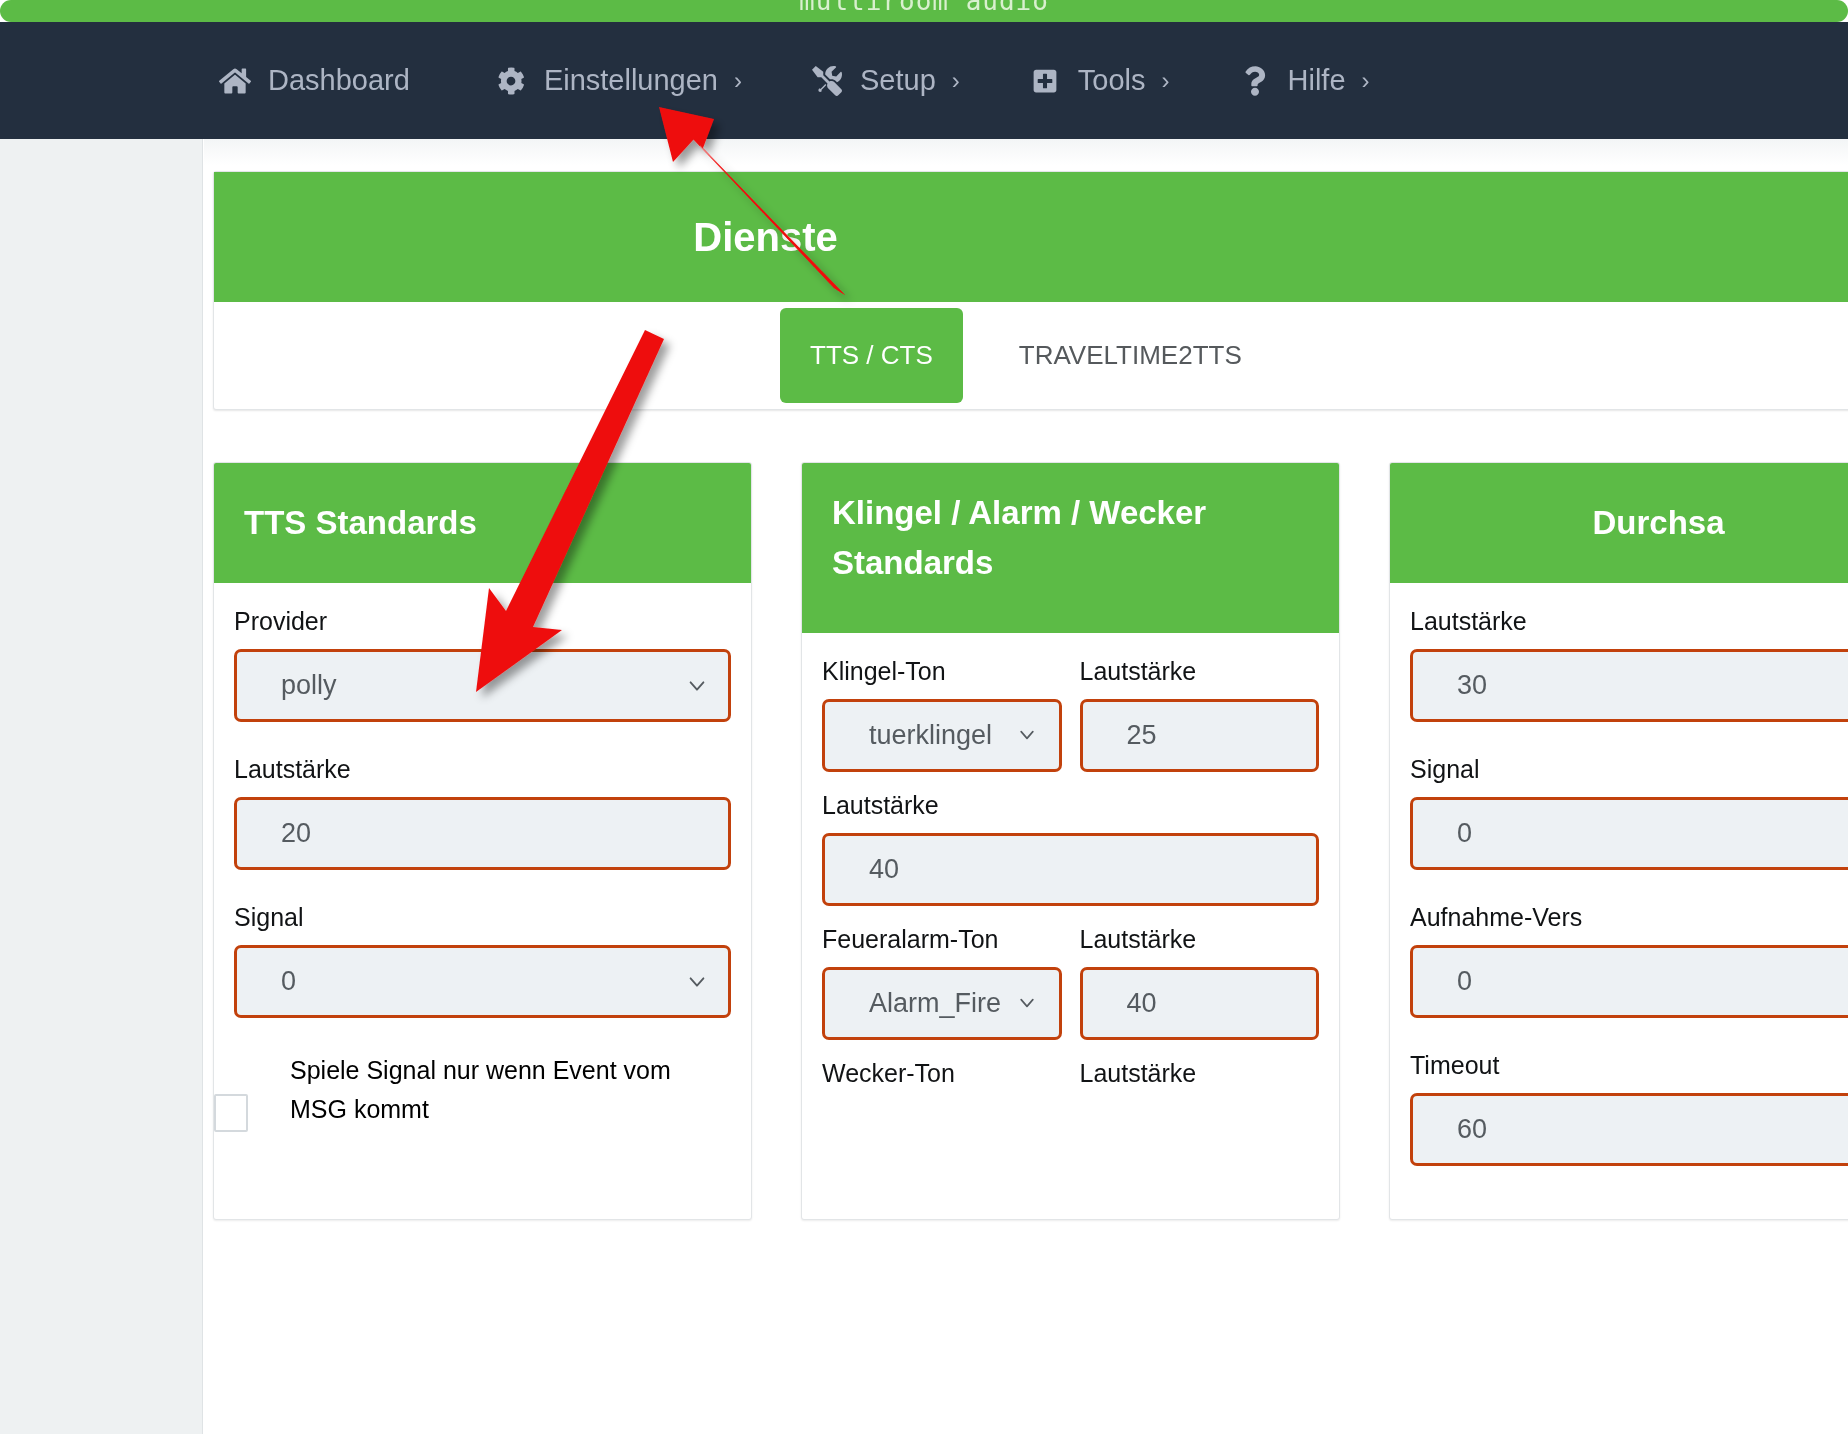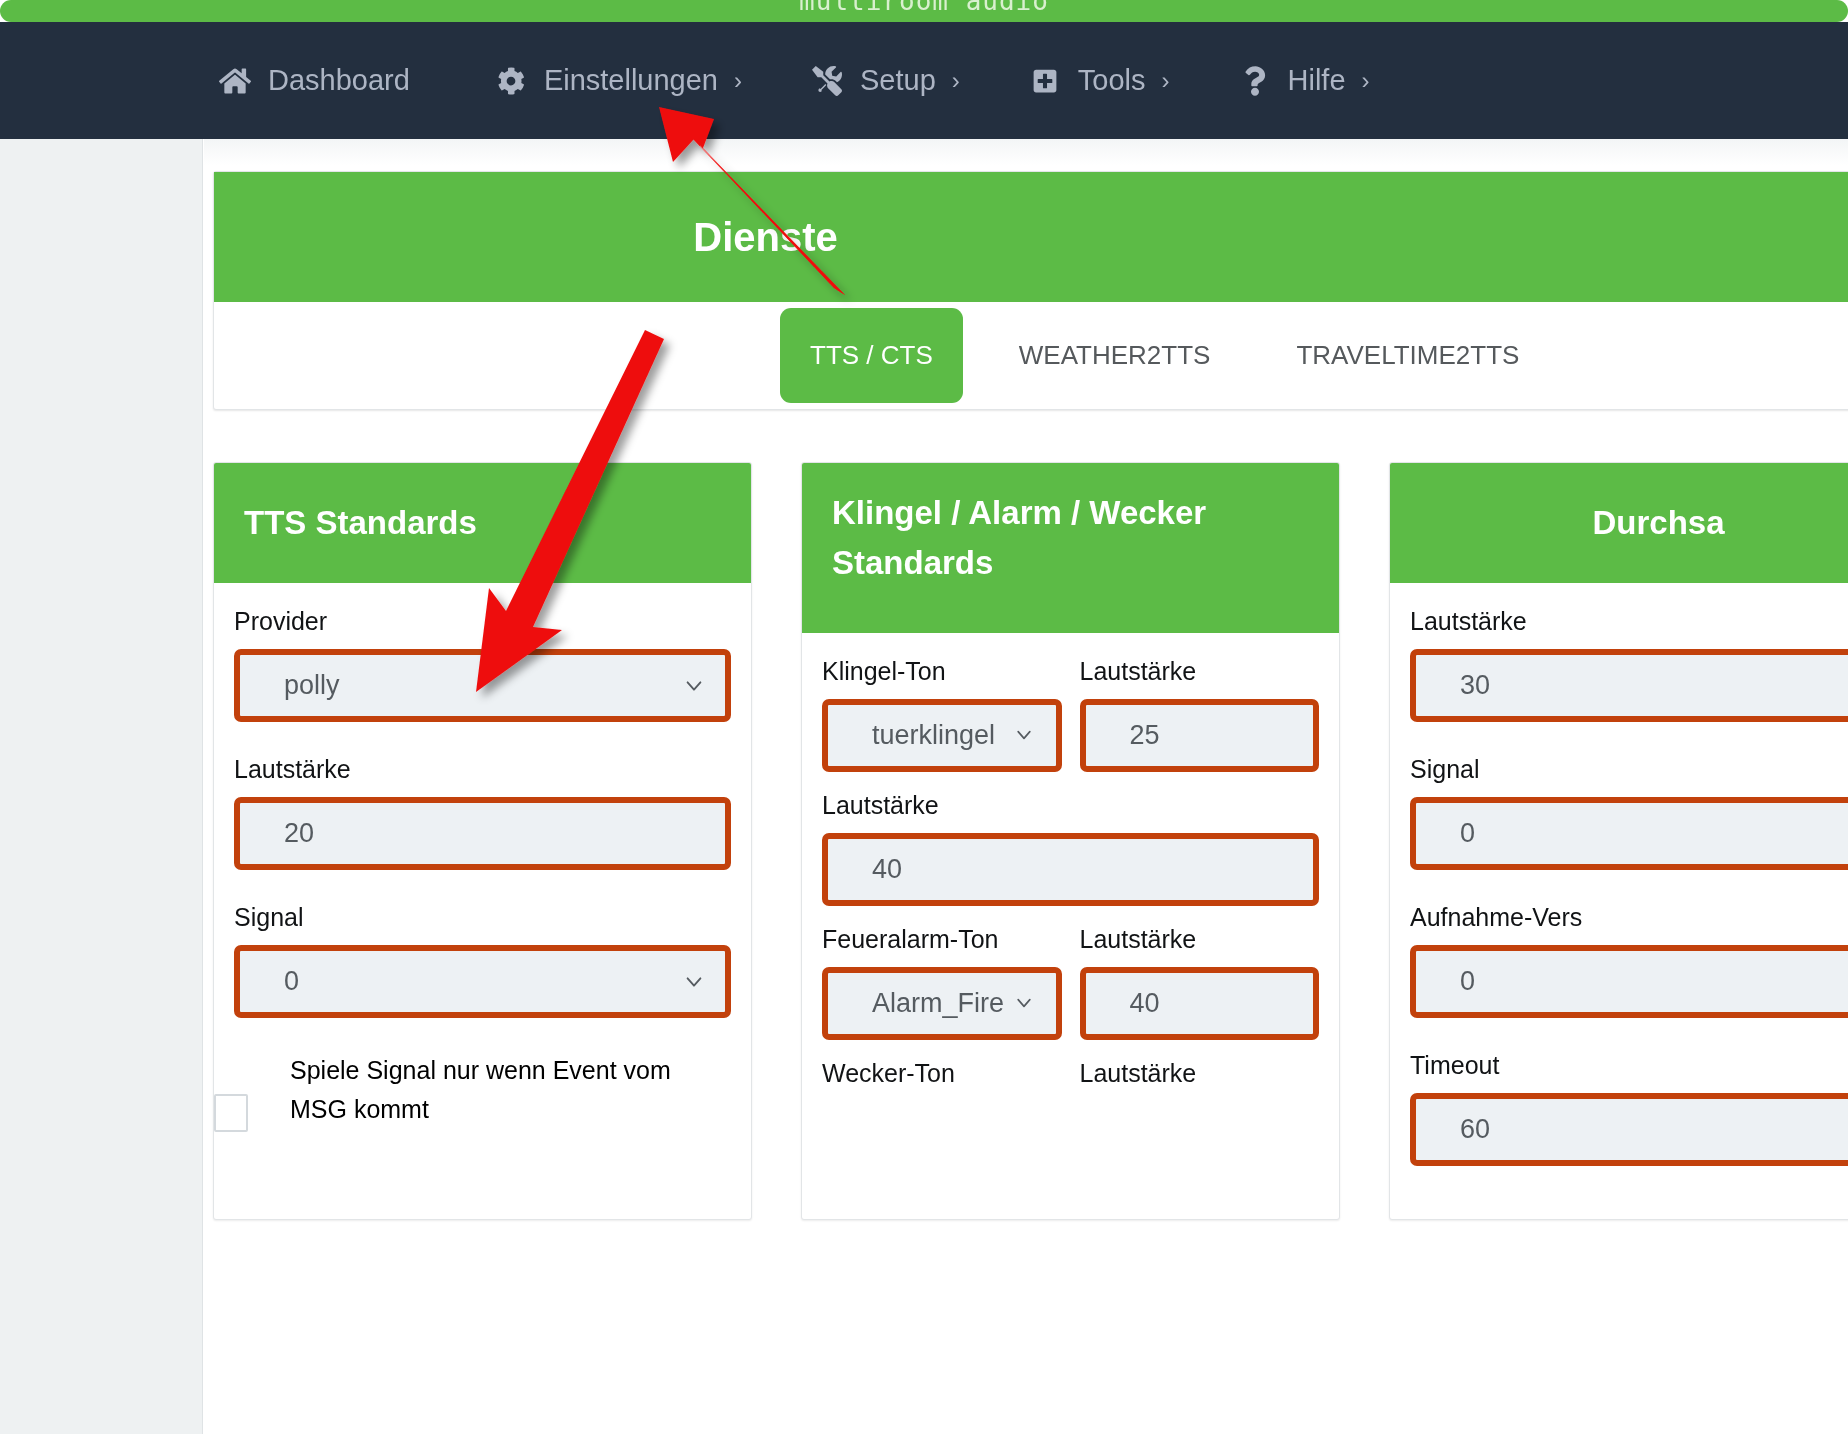--- a/index.html
+++ b/index.html
@@ -87,21 +87,21 @@
     margin-right: 595px;
   }
   .panel-dienste-body {
     height: 107px;
     display: flex; align-items: center;
     padding-left: 566px;
   }
   .tab {
     font-size: 26px; color: #55595c;
     padding: 32px 30px;
-    border-radius: 11px;
+    border-radius: 6px;
     margin-right: 26px;
     white-space: nowrap;
     cursor: pointer;
   }
   .tab.active { background: #5cbb46; color: #ffffff; }
 
   
   .cards { position: absolute; left: 9px; top: 323px; display: flex; }
   .card {
     background: #ffffff;
@@ -123,21 +123,21 @@
     color: #ffffff; font-size: 33px; font-weight: bold; line-height: 1.52;
   }
   .card-head.center { justify-content: center; }
   .card-body { padding: 24px 20px 20px 20px; }
 
   .fieldlabel { font-size: 25px; color: #111315; margin-bottom: 13px; white-space: nowrap; }
 
   .ctrl {
     height: 73px;
     background: #edf1f4;
-    border: 6px solid #c2410c;
+    border: 3px solid #c2410c;
     border-radius: 7px;
     display: flex; align-items: center;
     padding: 0 20px 0 44px;
     font-size: 27px;
     color: #555b60;
     position: relative;
     cursor: pointer;
   }
   .ctrl.input { cursor: text; }
   .ctrl .chev {
@@ -244,21 +244,20 @@
   <div class="sidebar"></div>
 
   <div class="content">
 
     <div class="panel-dienste">
       <div class="panel-dienste-head">
         <div class="title">Dienste</div>
       </div>
       <div class="panel-dienste-body">
         <div class="tab active">TTS / CTS</div>
-        <div class="tab">WEATHER2TTS</div>
         <div class="tab">TRAVELTIME2TTS</div>
       </div>
     </div>
 
     <div class="cards">
 
       <div class="card card-w">
         <div class="card-head">
           <div class="ctitle">TTS Standards</div>
         </div>

